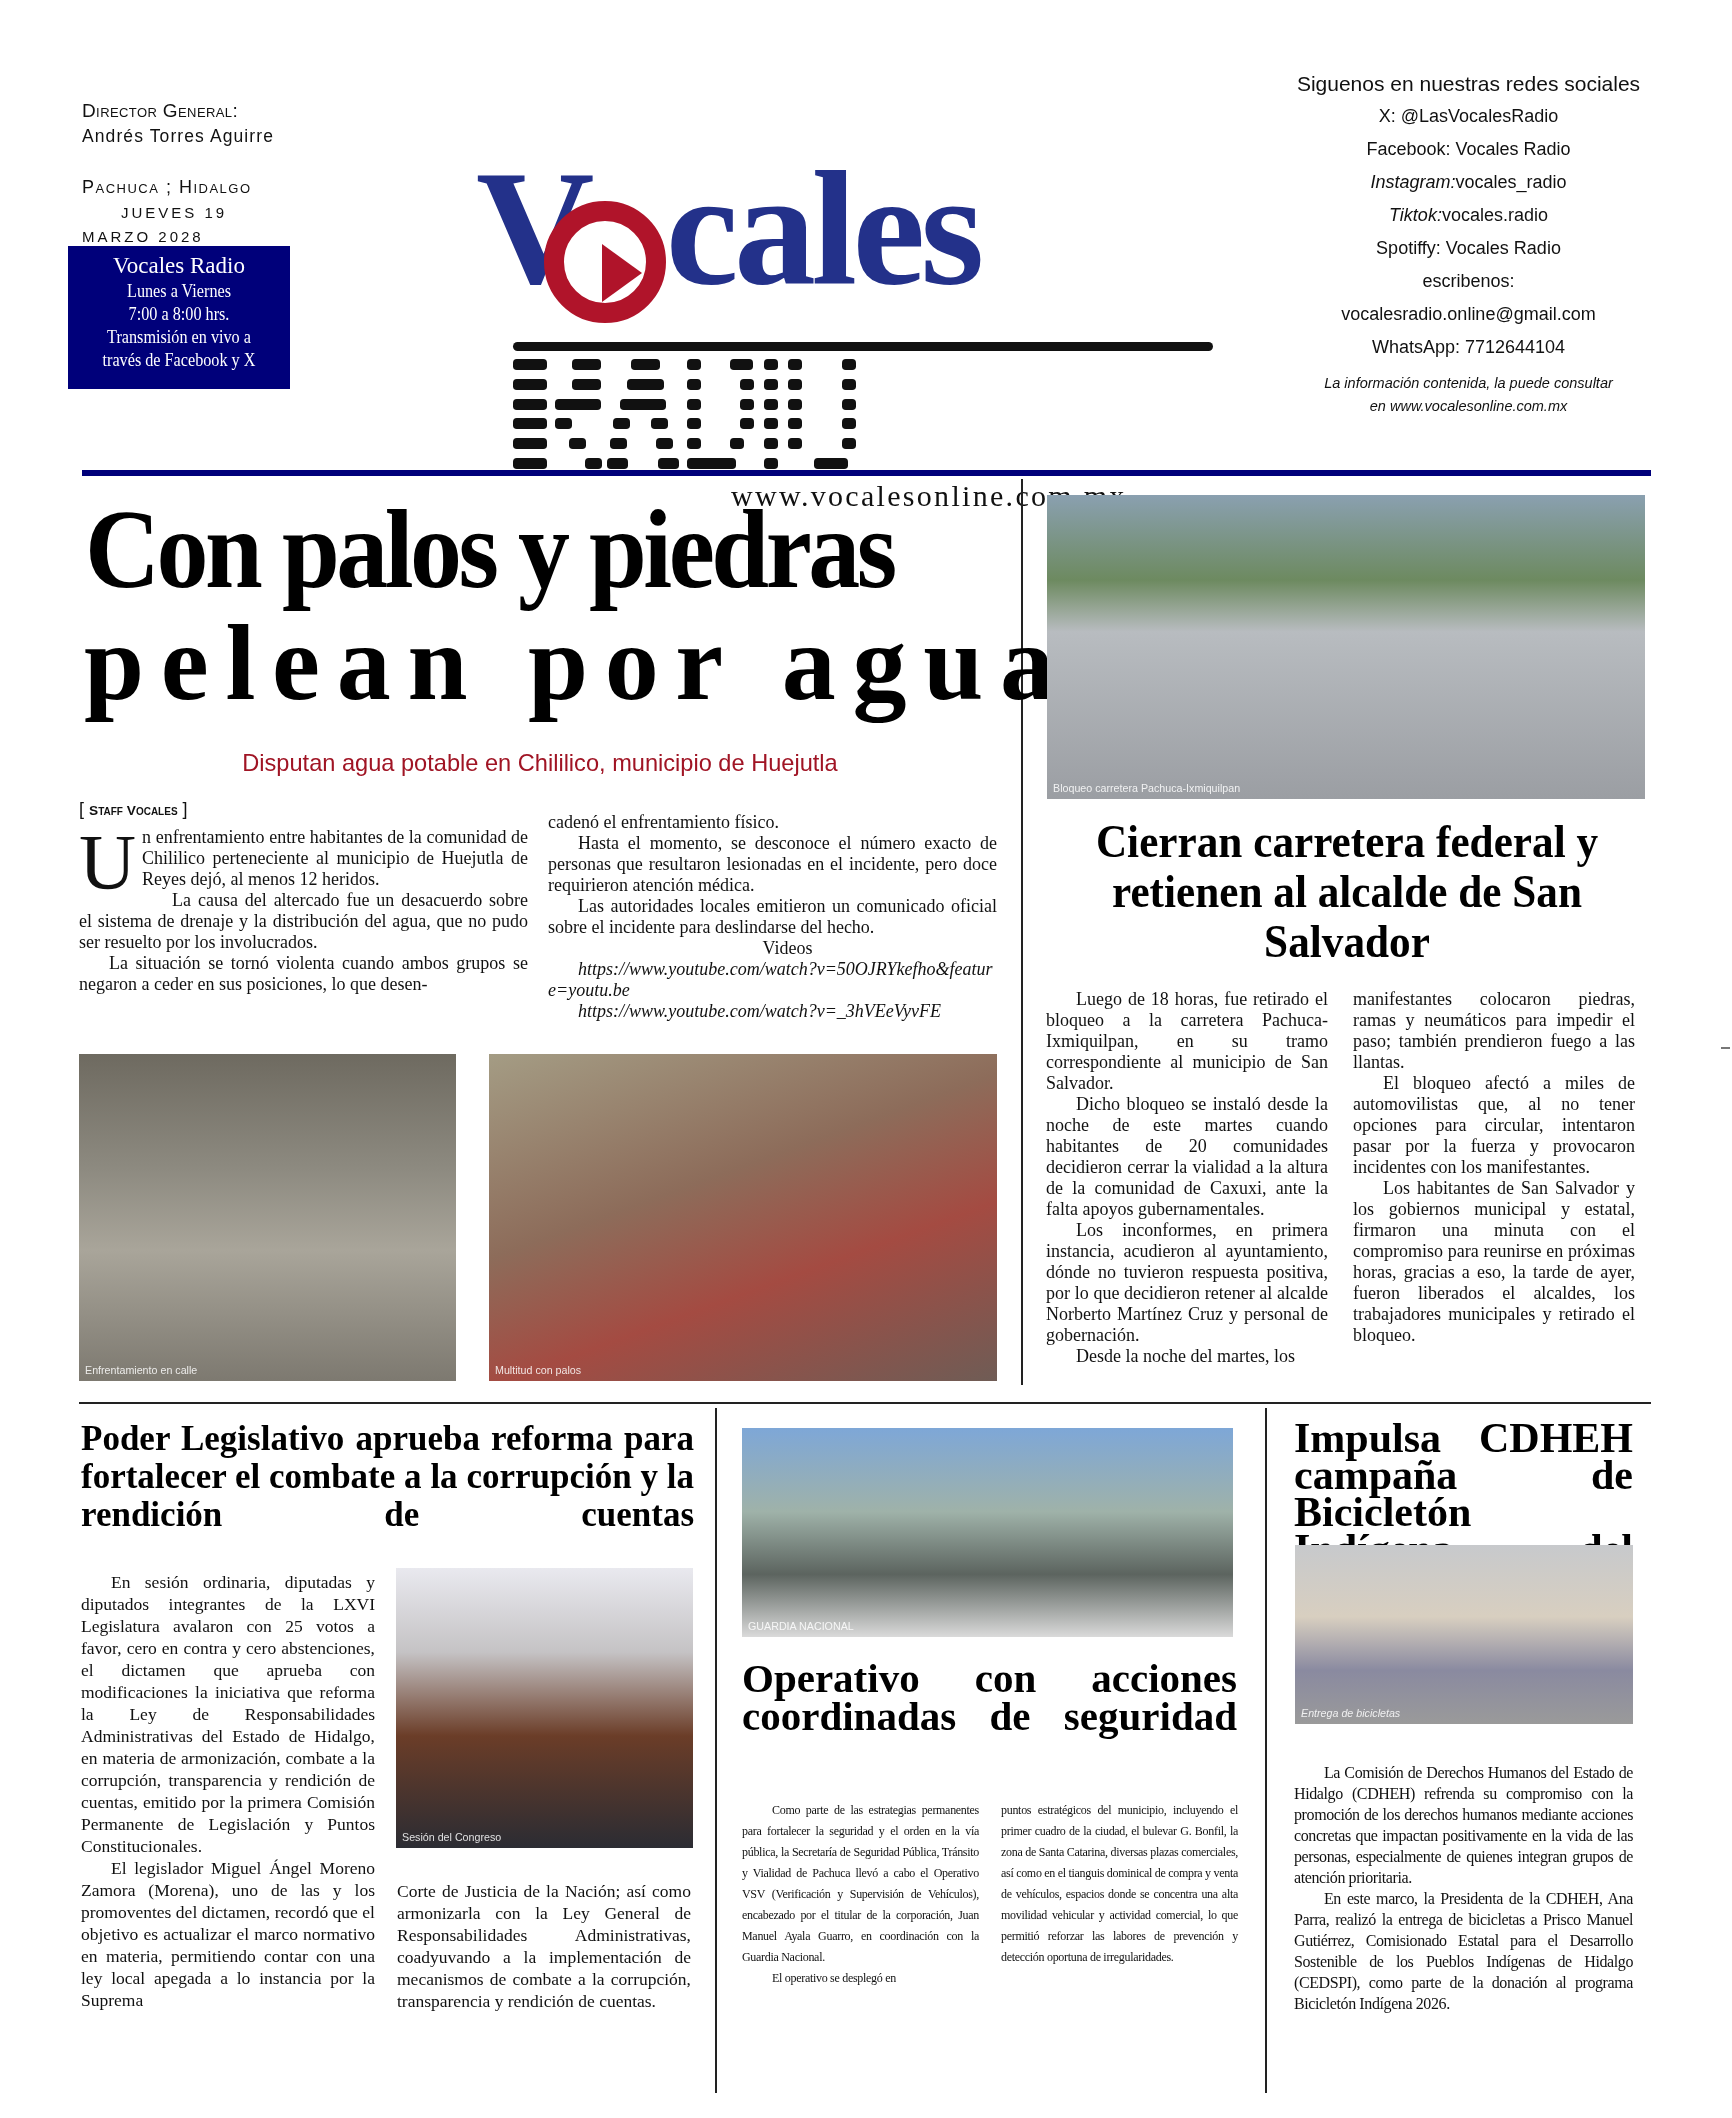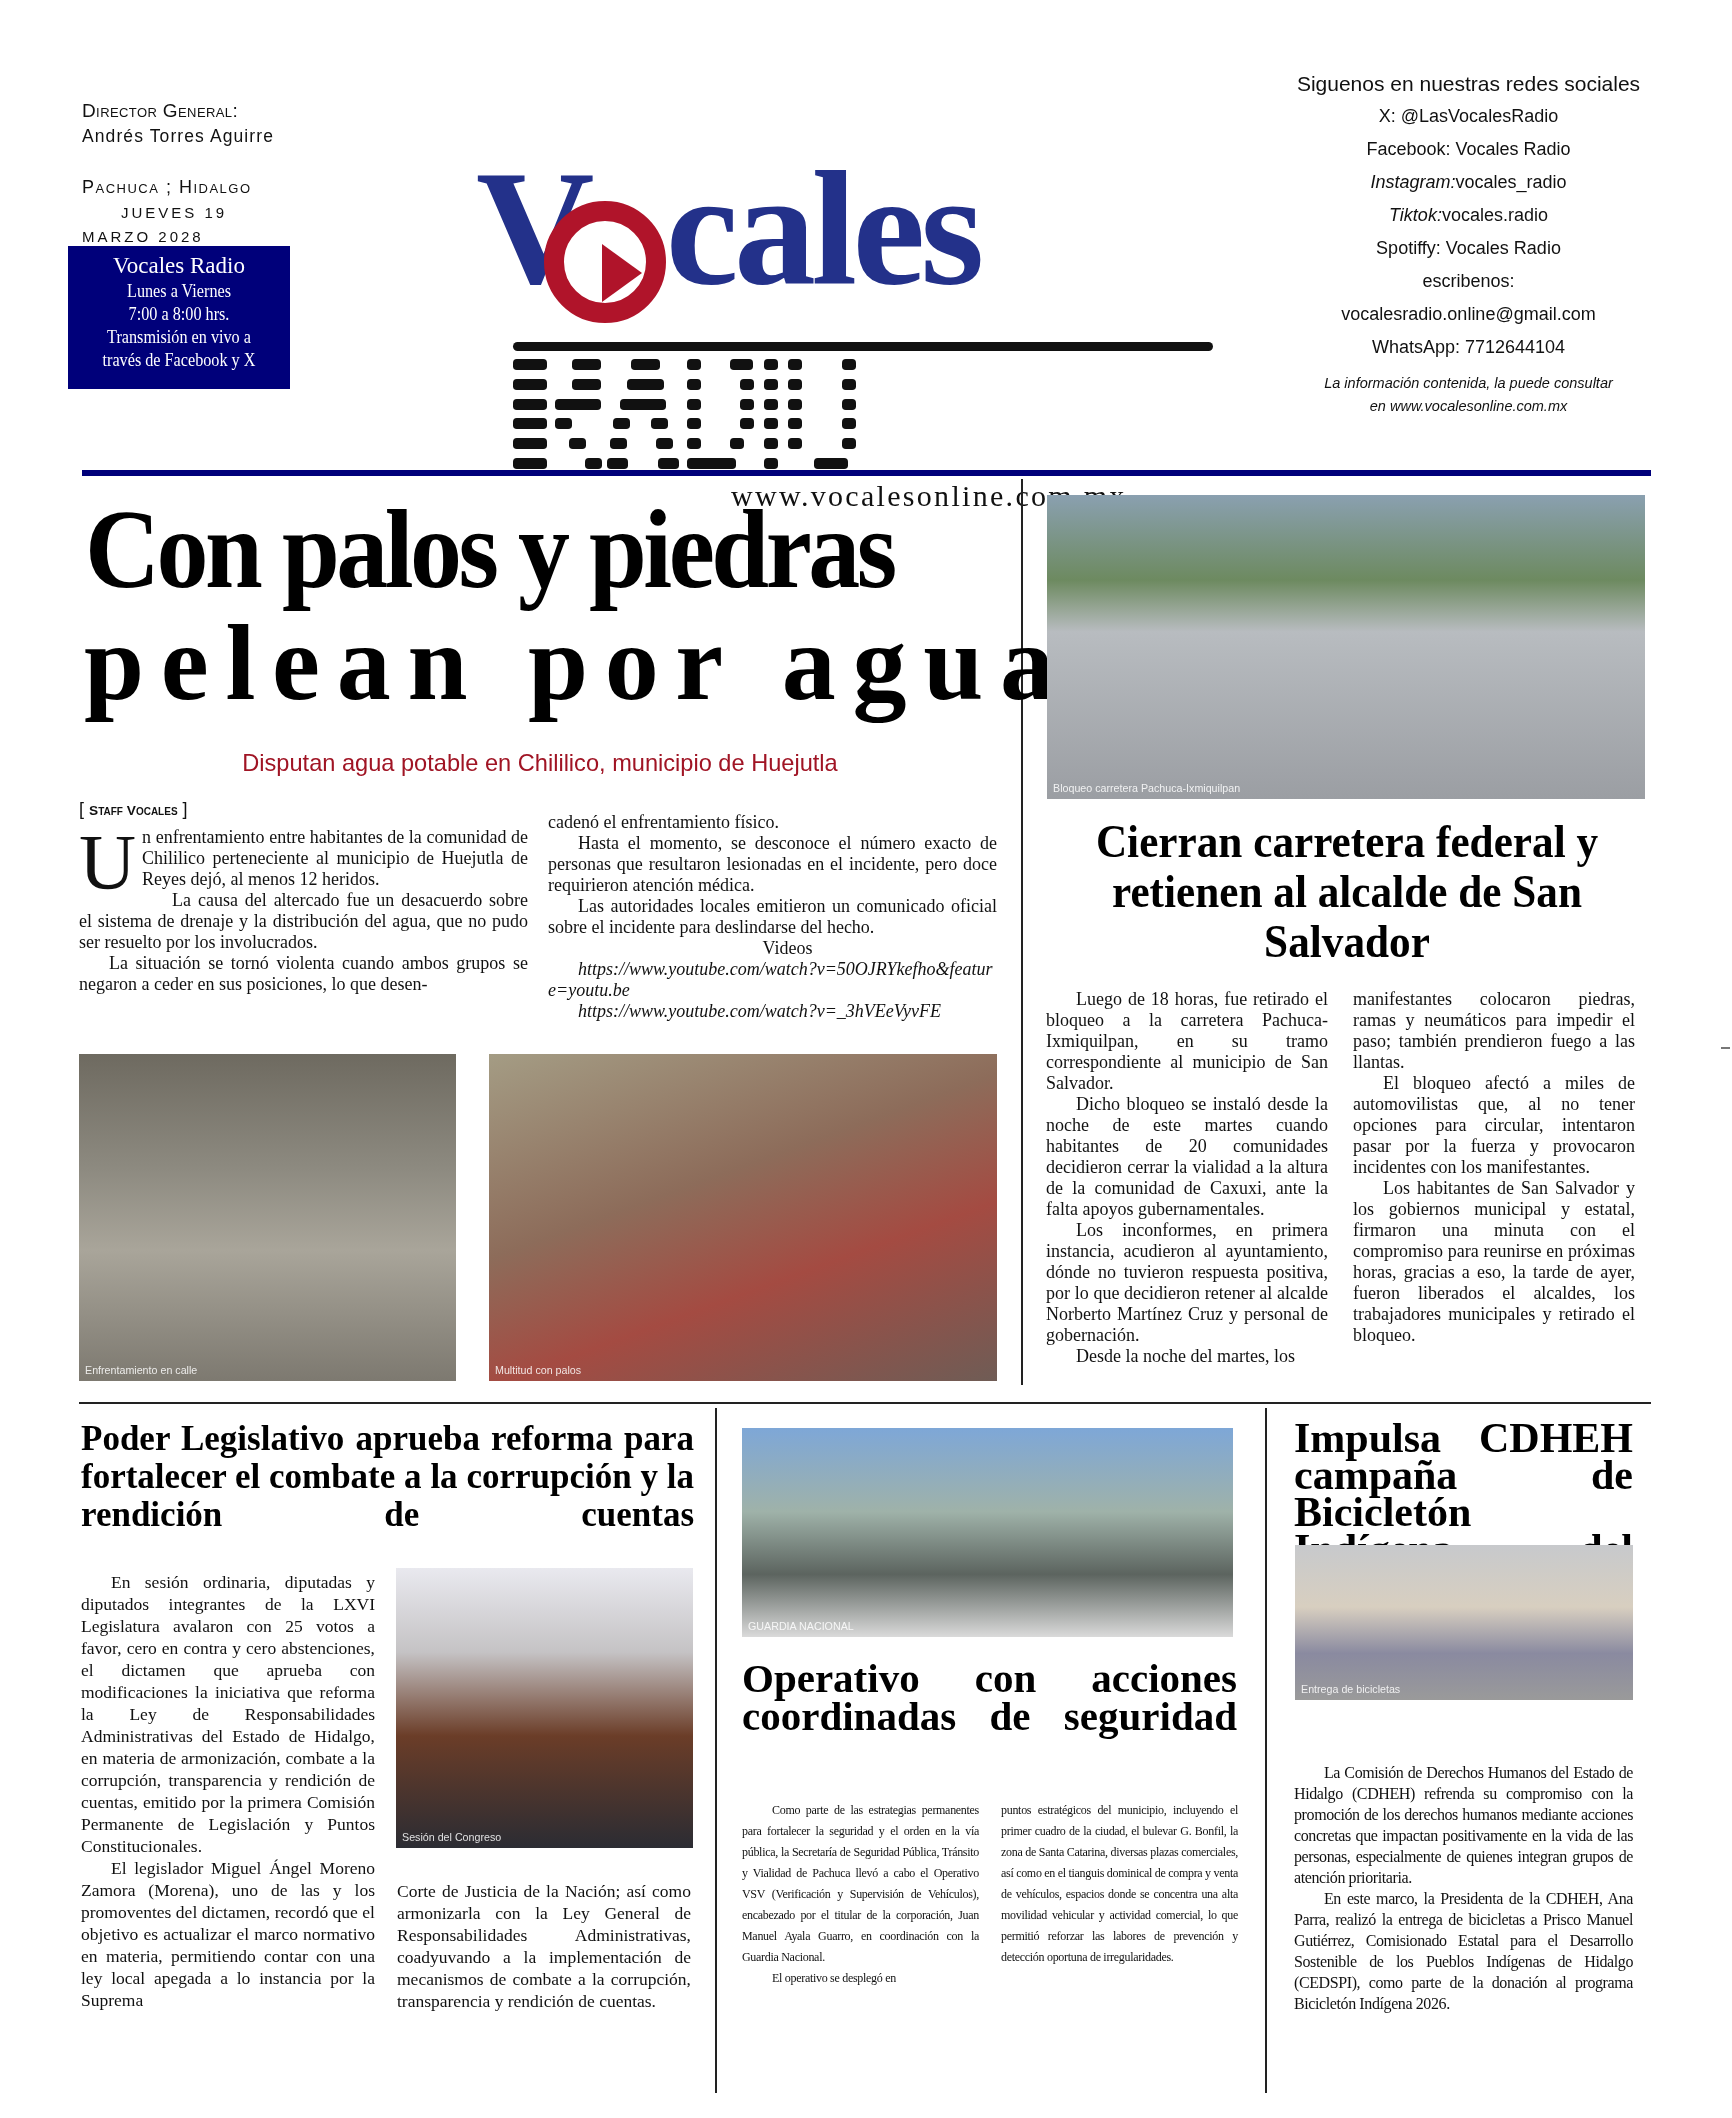--- a/index.html
+++ b/index.html
@@ -53,21 +53,21 @@
   .c2 { left: 548px; top: 812px; width: 449px; }
   .videos-label { text-align: center; text-indent: 0; }
   .link { font-style: italic; word-break: break-all; }
 
   .photo { background: #888; overflow: hidden; }
   .ph-fight1 { left: 79px; top: 1054px; width: 377px; height: 327px; background: linear-gradient(180deg, #6e6a60 0%, #8d8a80 35%, #a9a59a 60%, #7d7970 100%); }
   .ph-fight2 { left: 489px; top: 1054px; width: 508px; height: 327px; background: linear-gradient(160deg, #a49c84 0%, #8d6c5a 40%, #a44b42 65%, #6f5c55 100%); }
   .ph-road { left: 1047px; top: 495px; width: 598px; height: 304px; background: linear-gradient(180deg, #8aa0b0 0%, #6d8a60 28%, #b8bcc0 45%, #9b9ea3 100%); }
   .ph-congress { left: 396px; top: 1568px; width: 297px; height: 280px; background: linear-gradient(180deg, #e9e9ef 0%, #c5c3c5 30%, #6b3d28 60%, #2b2c33 100%); }
   .ph-guard { left: 742px; top: 1428px; width: 491px; height: 209px; background: linear-gradient(180deg, #7ea7d7 0%, #9fb2a9 40%, #5c645f 70%, #dadada 100%); }
-  .ph-bike { left: 1295px; top: 1545px; width: 338px; height: 155px; background: linear-gradient(180deg, #c7c9cc 0%, #d8cfc0 40%, #8a8aa0 70%, #9a9a9a 100%); }
+  .ph-bike { left: 1295px; top: 1545px; width: 338px; height: 179px; background: linear-gradient(180deg, #c7c9cc 0%, #d8cfc0 40%, #8a8aa0 70%, #9a9a9a 100%); font-style: italic; }
   .photo .cap { position: absolute; left: 6px; bottom: 4.6px; font-family: "Liberation Sans", sans-serif; font-size: 10.7px; color: rgba(255,255,255,0.85); }
 
   
   .hl-r { left: 1035px; top: 816px; width: 624px; text-align: center; font-family: "Liberation Serif", serif; font-weight: bold; font-size: 47px; line-height: 50px; color: #000; transform: scaleX(0.92); transform-origin: center; }
   .r1 { left: 1046px; top: 989px; width: 282px; }
   .r2 { left: 1353px; top: 989px; width: 282px; }
   .r-body { font-size: 18px; line-height: 21px; }
 
   .mid-rule { left: 79px; top: 1402px; width: 1572px; height: 1.5px; background: #222; }
   .v-rule2 { left: 715px; top: 1408px; width: 1.5px; height: 685px; background: #222; }

